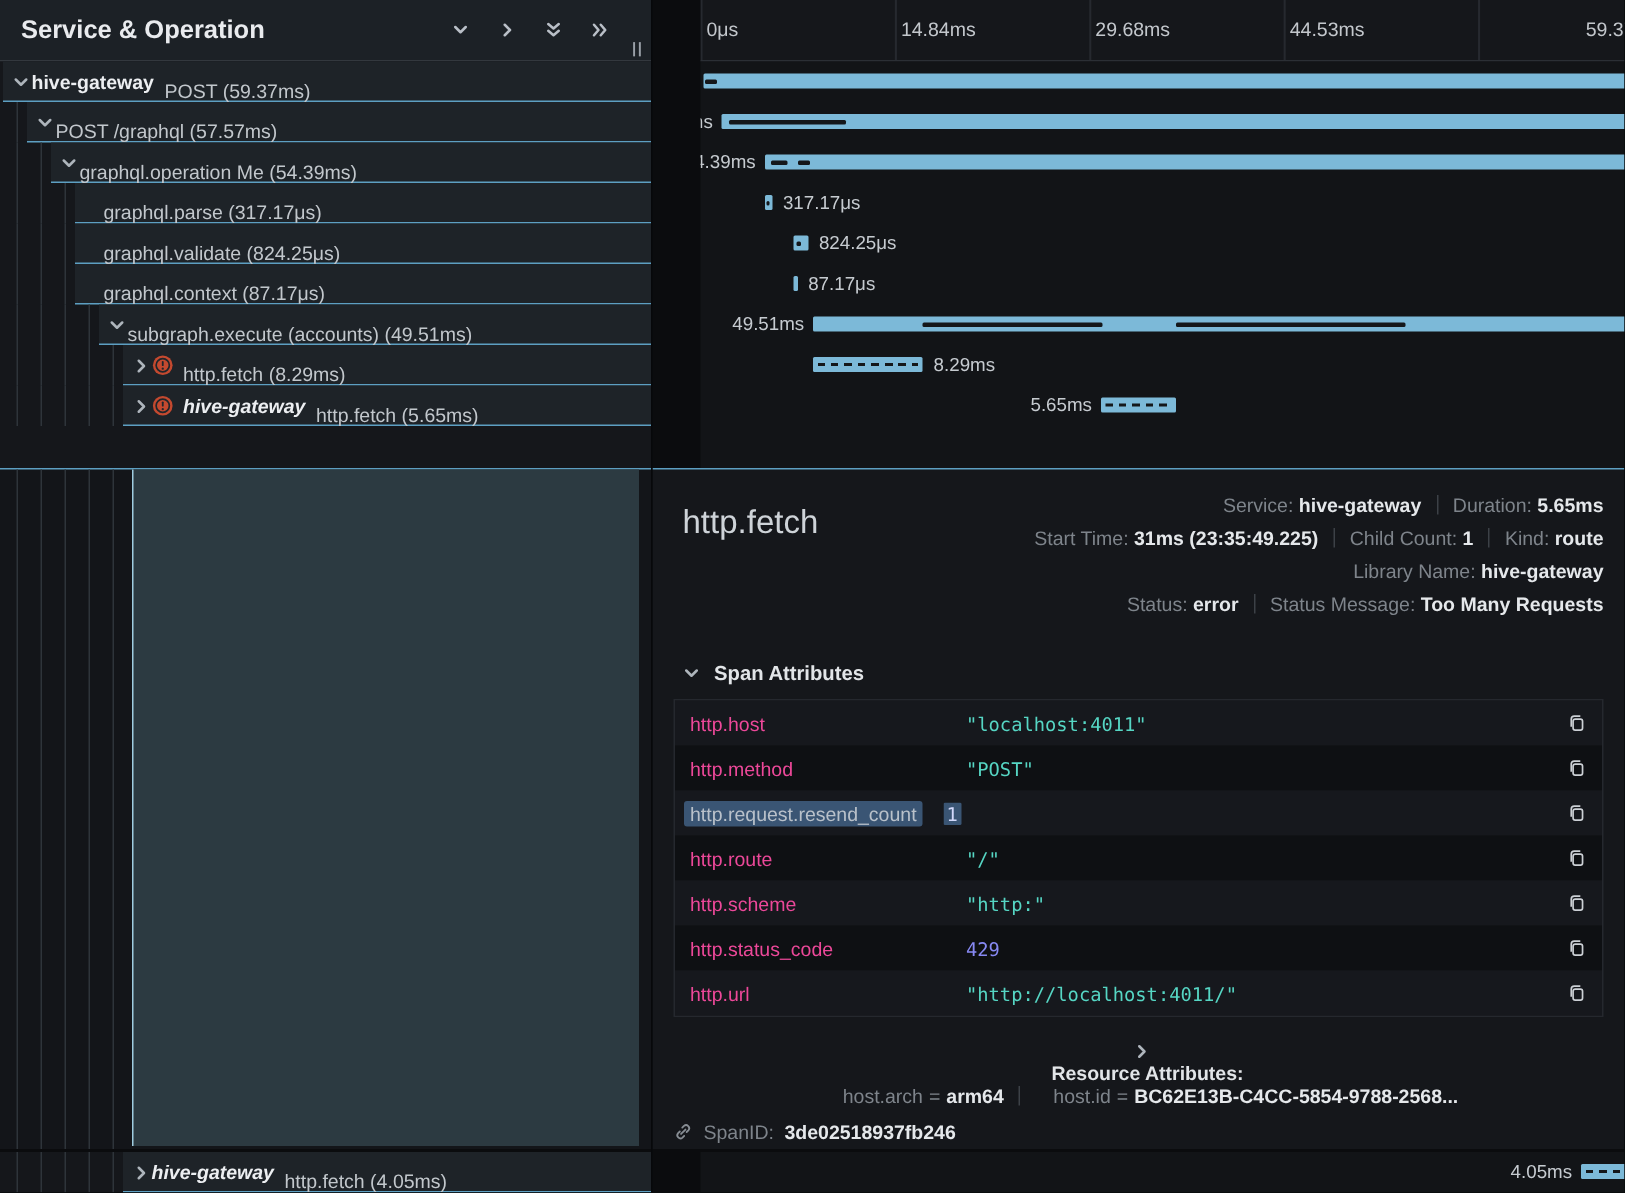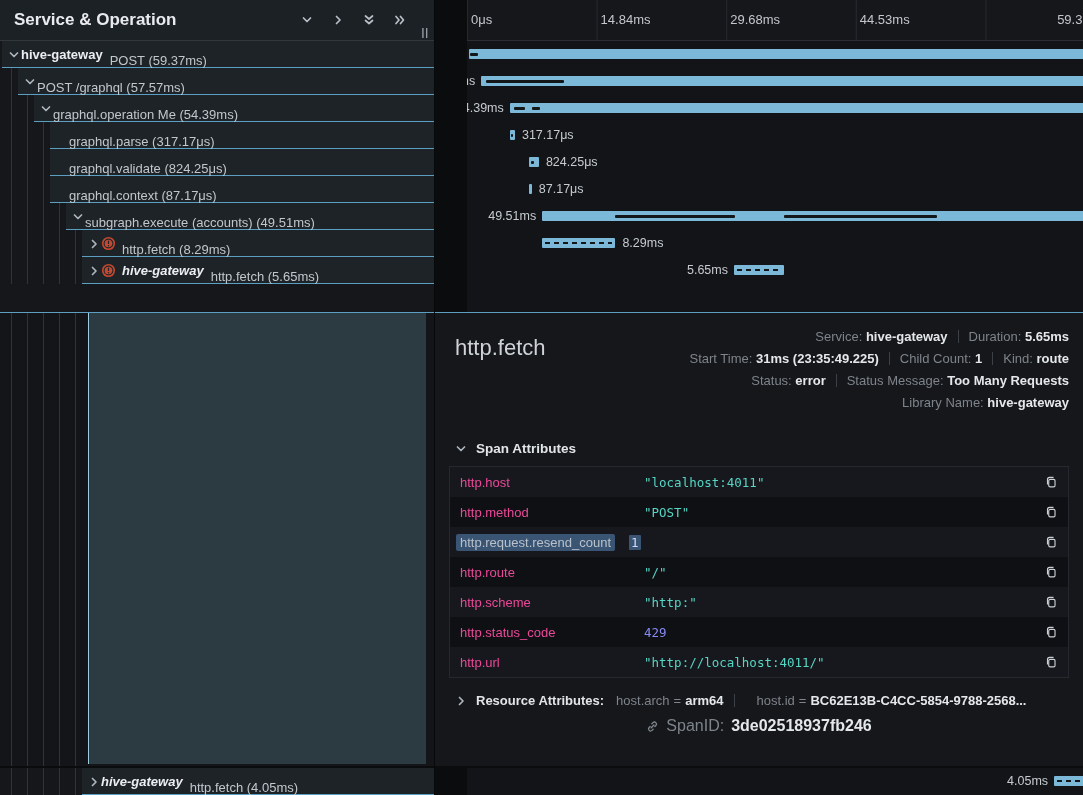--- a/index.html
+++ b/index.html
@@ -67,27 +67,27 @@
   .attr-row.odd{background:#16181d;}
   .attr-row.even{background:#0e1013;}
   .akey{width:184px;flex:0 0 184px;font-size:13px;color:#ec4899;white-space:nowrap;overflow:hidden;}
   .akey.ksel{background:var(--selection,#3a5574);border-radius:2px;padding:1px 4px;margin-left:-4px;
              color:#b9c1ca;width:auto;flex:0 0 auto;margin-right:14px;}
   .aval{font-family:"DejaVu Sans Mono",monospace;font-size:12.5px;flex:1;white-space:nowrap;overflow:hidden;}
   .aval.string{color:var(--string-value,#56d6c4);}
   .aval.number{color:var(--number-value,#8789f3);}
   .aval .vsel{background:var(--selection,#3a5574);color:#d3d9fb;padding:0 2px;border-radius:1px;}
   .copy-btn{margin-left:auto;background:none;border:none;padding:0;display:flex;cursor:pointer;flex:0 0 auto;}
-  .res-line{display:flex;align-items:center;margin:15px 0 0 4px;font-size:13px;white-space:nowrap;cursor:pointer;}
+  .res-line{display:flex;align-items:center;margin:15px 0 0 4px;font-size:13px;white-space:nowrap;cursor:pointer;flex-direction:column;}
   .res-hdr{font-weight:bold;color:#e2e5e8;margin-left:8px;}
   .res-item{margin-left:12px;}
   .rkey{color:#7e848b;}
   .req{color:#7e848b;margin:0 4px;}
   .rval{color:#e5e8eb;font-weight:bold;}
-  .spanid-line{display:flex;align-items:center;justify-content:center;gap:7px;margin-top:9px;font-size:16px;}
+  .spanid-line{display:flex;align-items:center;justify-content:flex-start;gap:7px;margin-top:9px;font-size:13px;}
   .sid-label{color:#7e848b;}
   .sid-value{color:#e5e8eb;font-weight:bold;}
 
   
   .bottom-left{position:absolute;left:0;top:768px;width:434px;height:27px;background:#15171b;}
   .bottom-tl{position:absolute;left:435px;top:768px;width:648px;height:27px;background:#121417;}
 </style>
 </head>
 <body>
 
@@ -325,22 +325,22 @@
       <div class="guide" style="left: 43px;"></div>
       <div class="guide" style="left: 59px;"></div>
       <div class="guide" style="left: 75px;"></div>
     </div>
   <div class="detail-panel">
     <div class="dp-top">
       <div class="dp-title">http.fetch</div>
       <div class="meta" id="meta-lines">
           <div class="meta-line"><span class="mlabel">Service: </span><span class="mvalue">hive-gateway</span><span class="sep"></span><span class="mlabel">Duration: </span><span class="mvalue">5.65ms</span></div>
           <div class="meta-line"><span class="mlabel">Start Time: </span><span class="mvalue">31ms (23:35:49.225)</span><span class="sep"></span><span class="mlabel">Child Count: </span><span class="mvalue">1</span><span class="sep"></span><span class="mlabel">Kind: </span><span class="mvalue">route</span></div>
+          <div class="meta-line"><span class="mlabel">Library Name: </span><span class="mvalue">hive-gateway</span></div>
           <div class="meta-line"><span class="mlabel">Status: </span><span class="mvalue">error</span><span class="sep"></span><span class="mlabel">Status Message: </span><span class="mvalue">Too Many Requests</span></div>
-          <div class="meta-line"><span class="mlabel">Library Name: </span><span class="mvalue">hive-gateway</span></div>
         </div>
     </div>
     <div class="sec-hdr">
       <span class="chev" id="sec-chev">
           <svg width="12" height="12" viewBox="0 0 12 12" fill="none" stroke="currentColor" stroke-width="1.7" stroke-linecap="round" stroke-linejoin="round">
             <path d="M2.5 4 L6 7.5 L9.5 4"></path>
           </svg>
         </span>
       <span>Span Attributes</span>
     </div>

